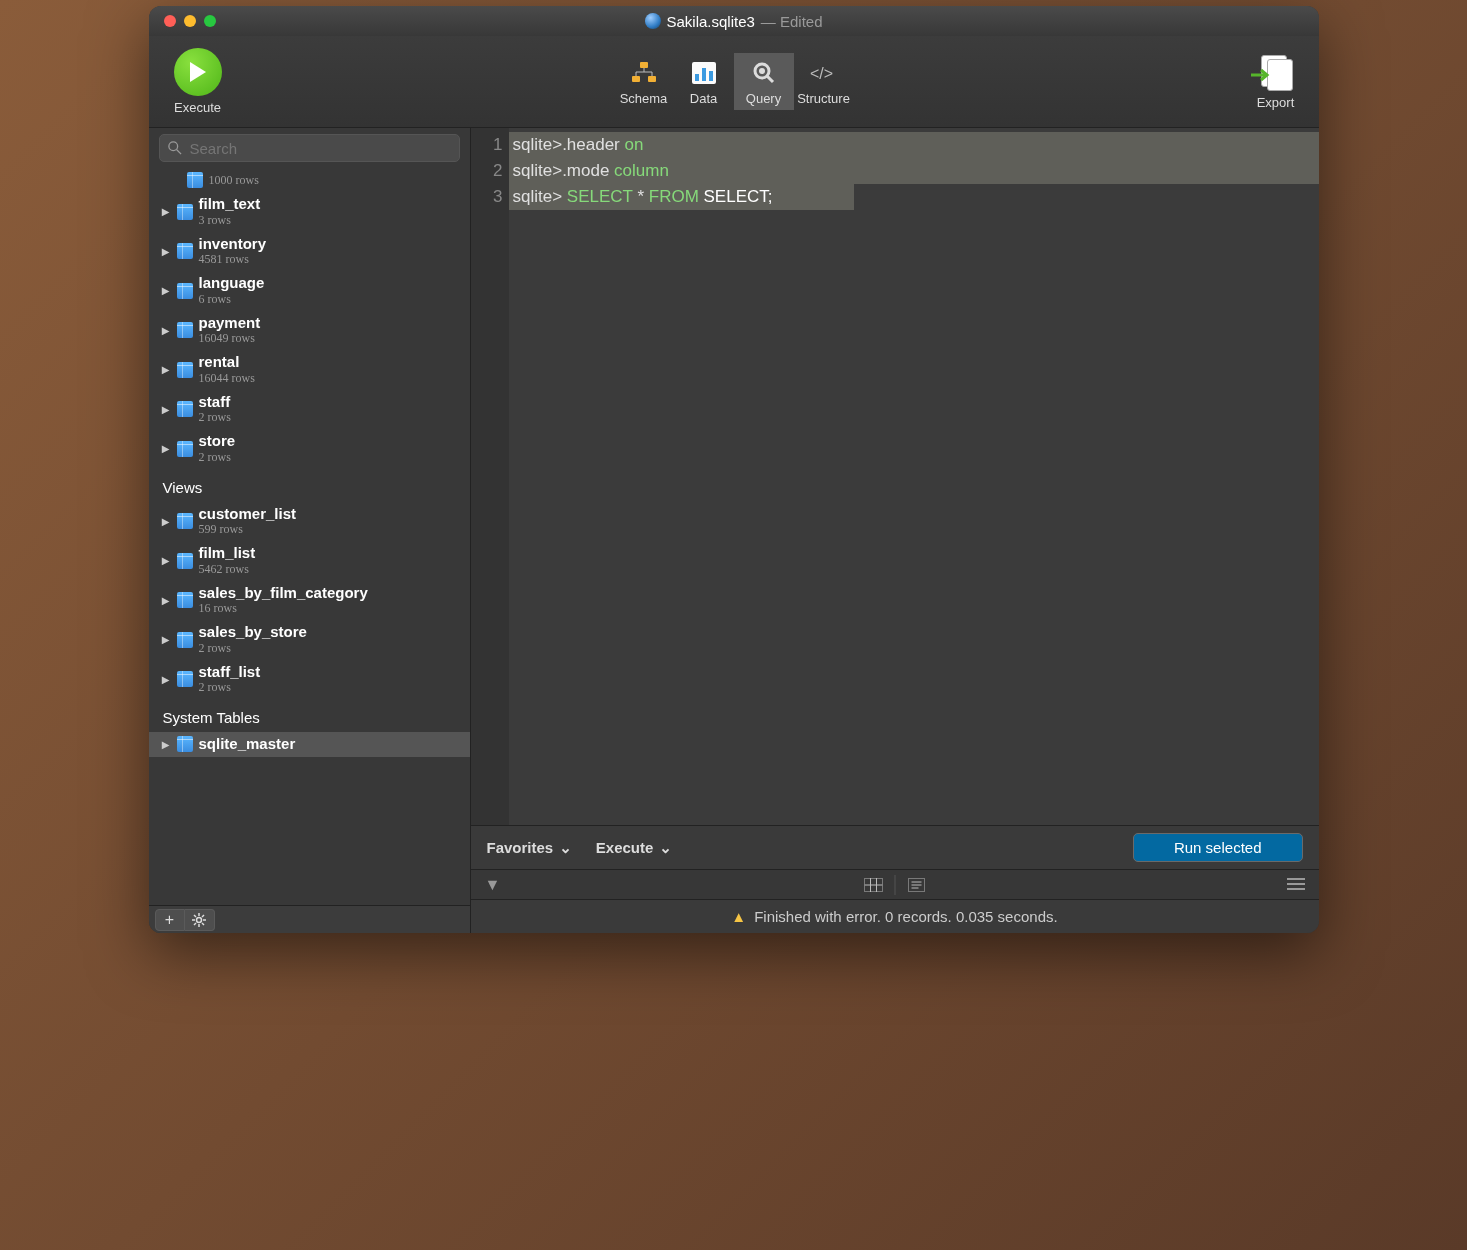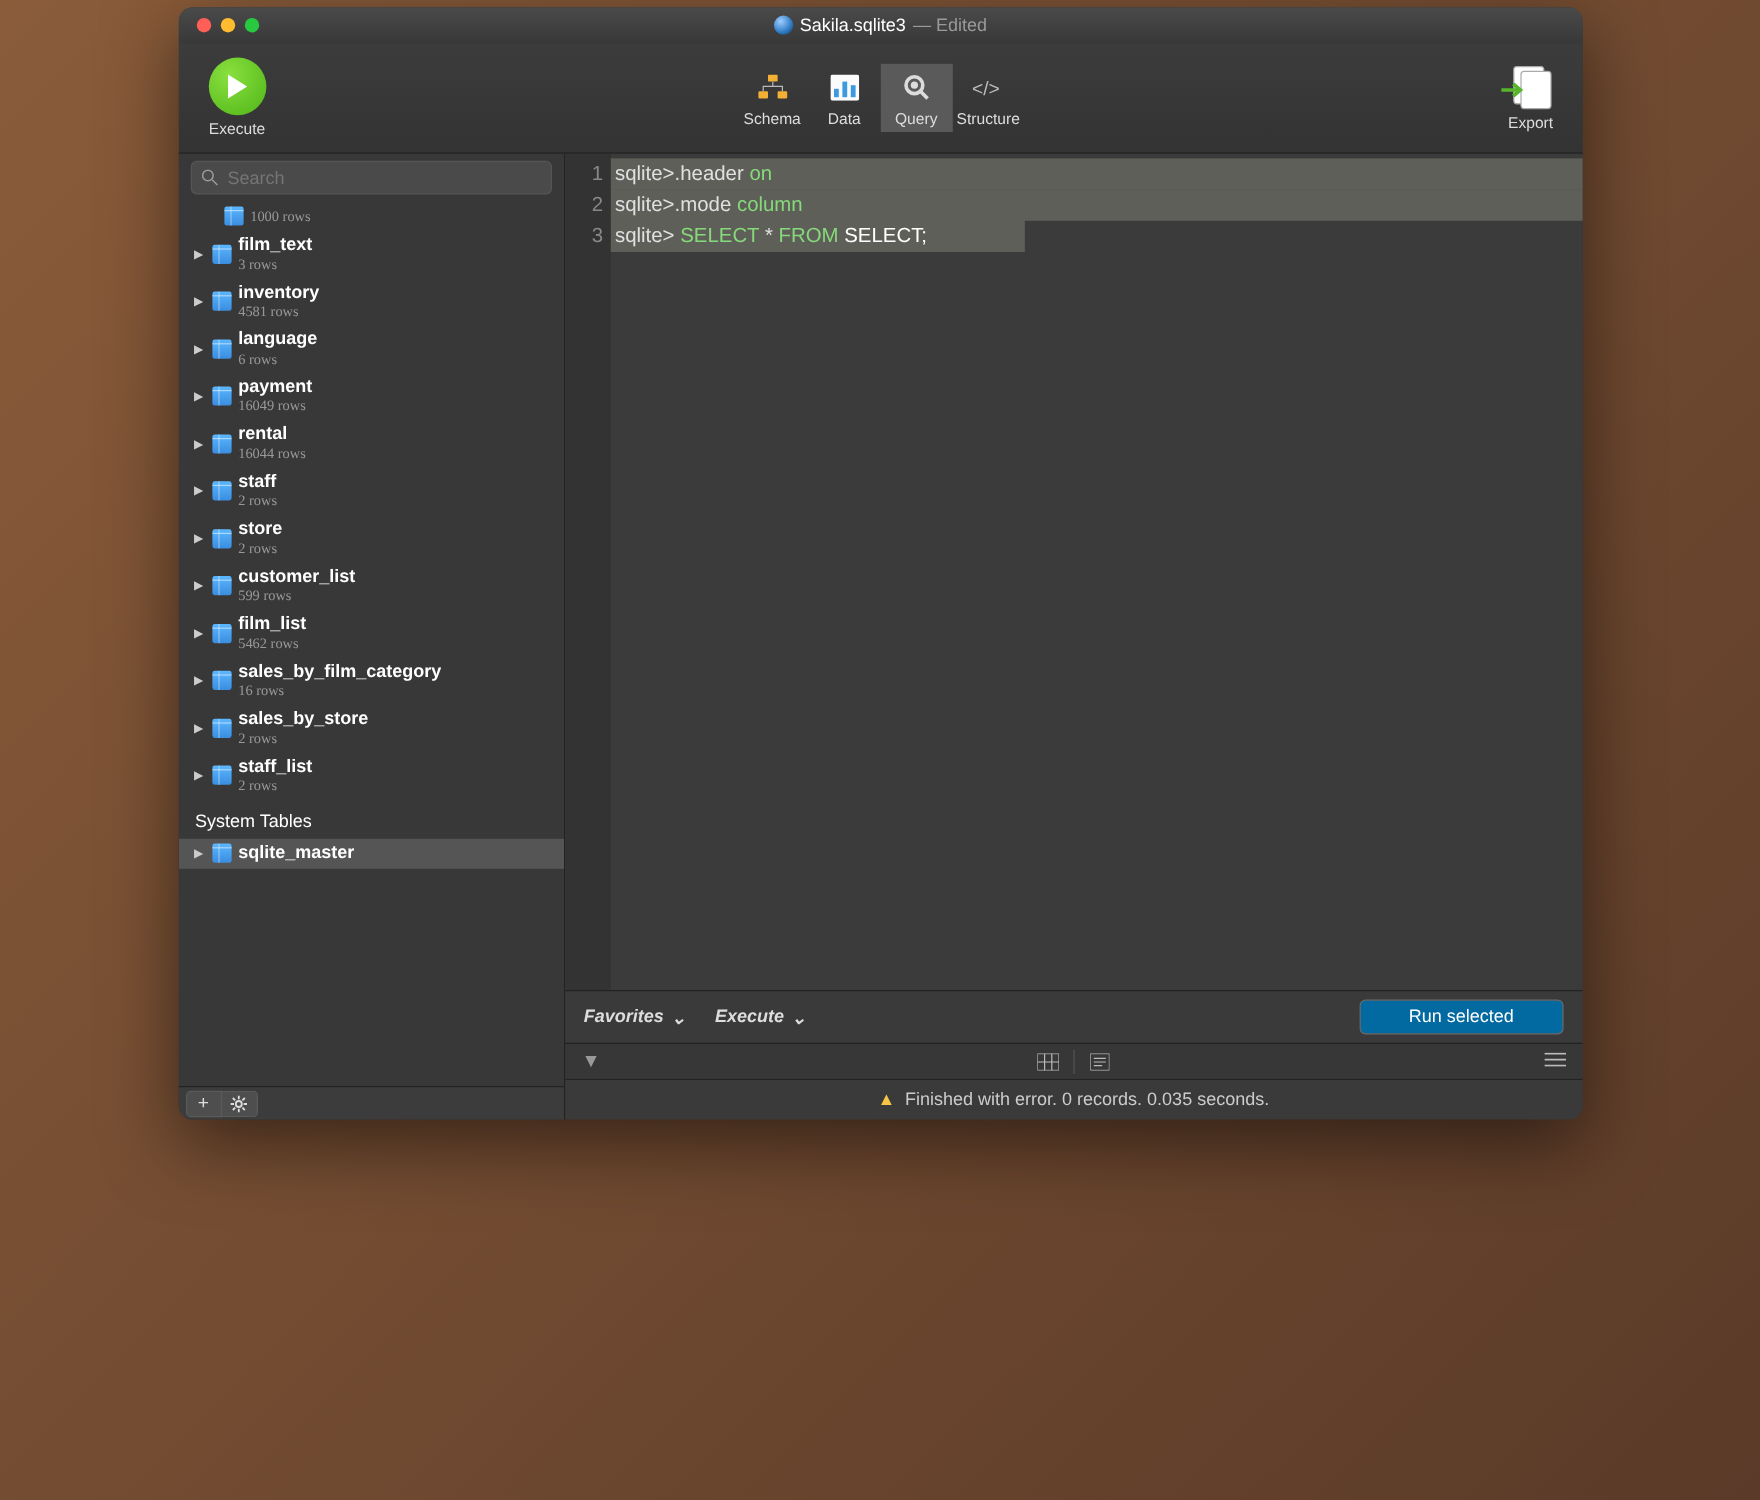--- a/index.html
+++ b/index.html
@@ -65,21 +65,21 @@
 .main { flex:1; display:flex; flex-direction:column; min-width:0; }
 .editor { flex:1; background:#3b3b3b; display:flex; font-family:ui-monospace,Menlo,monospace; font-size:17px; }
 .gutter { width:38px; background:#333; color:#888; text-align:right; padding:4px 6px 0 0; line-height:26px; }
 .code { flex:1; padding:4px 0 0 4px; line-height:26px; position:relative; }
 .codeline { white-space:pre; }
 .hl { position:absolute; left:0; right:0; height:26px; background:rgba(150,150,135,.4); z-index:0; }
 .codeline span { position:relative; z-index:1; }
 .c-prompt{color:#e0e0e0}.c-cmd{color:#e0e0e0}.c-val{color:#86d97a}.c-kw{color:#86d97a}.c-star{color:#e0e0e0}.c-id{color:#fff}.c-semi{color:#fff}
 
 .qbar { height:44px; background:#3a3a3a; border-top:1px solid #222; display:flex; align-items:center; padding:0 16px; gap:24px; }
-.qbar .dd { color:#ddd; font-weight:600; font-size:15px; display:flex; align-items:center; gap:6px; cursor:pointer;font-style:italic; }
+.qbar .dd { color:#ddd; font-weight:600; font-size:15px; display:flex; align-items:center; gap:6px; cursor:pointer; }
 .spacer{flex:1}
 .run-btn { background:#0369a1; color:#fff; padding:5px 40px; border-radius:5px; font-size:15px; cursor:pointer; border:1px solid #6a6a6a; }
 
 .rbar { height:30px; background:#373737; border-top:1px solid #222; display:flex; align-items:center; position:relative; }
 .rtri { color:#999; margin-left:14px; cursor:pointer; }
 .rcenter { position:absolute; left:50%; transform:translateX(-50%); display:flex; gap:10px; align-items:center; }
 .rcenter .ico { width:22px; height:18px; display:flex; align-items:center; justify-content:center; cursor:pointer; color:#bbb; }
 .rcenter .sep { width:1px; height:20px; background:#555; }
 .rham { position:absolute; right:14px; cursor:pointer; color:#bbb; }
 
@@ -235,20 +235,21 @@
             </span>
           </div>
           <div class="tree-item">
   <span class="disc">▶</span>
   <span class="tbl-icon"></span>
   <span class="item-txt">
               <span class="item-name">store</span>
               <span class="item-sub">2 rows</span>
             </span>
           </div>
+          <div class="section-hdr">Views</div>
           <div class="tree-item">
   <span class="disc">▶</span>
   <span class="tbl-icon"></span>
   <span class="item-txt">
               <span class="item-name">customer_list</span>
               <span class="item-sub">599 rows</span>
             </span>
           </div>
           <div class="tree-item">
   <span class="disc">▶</span>

